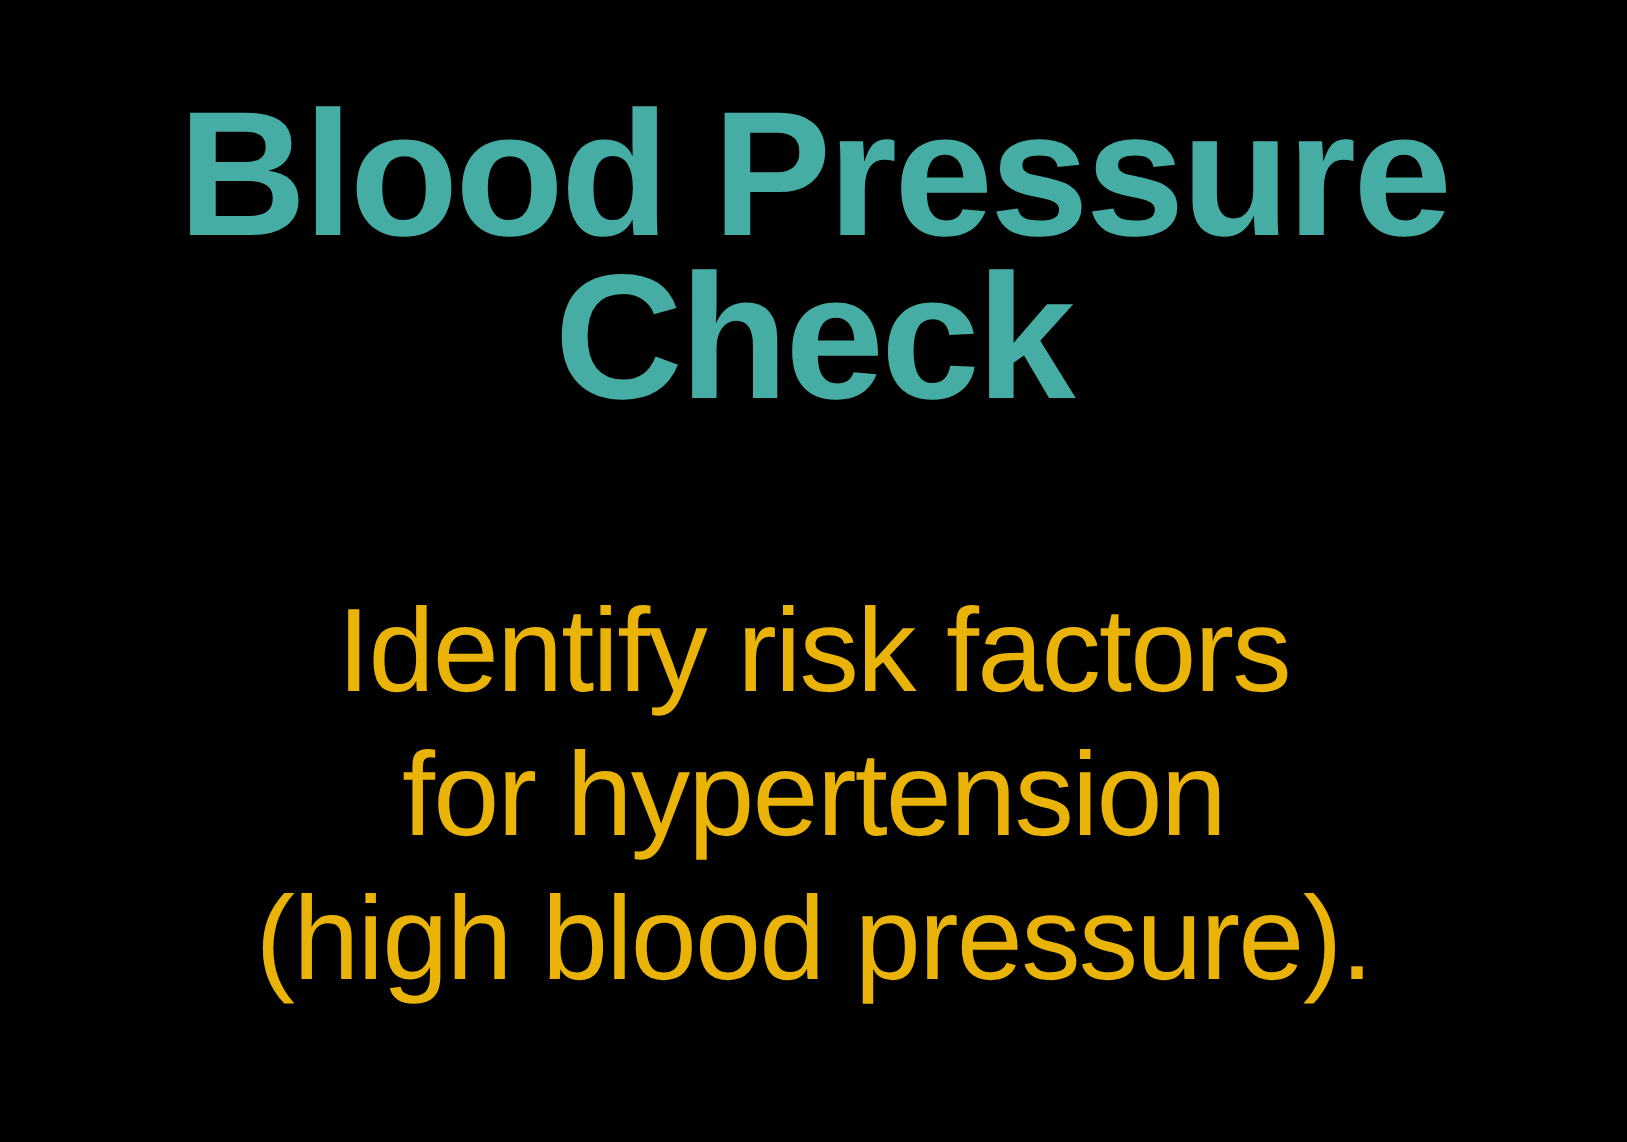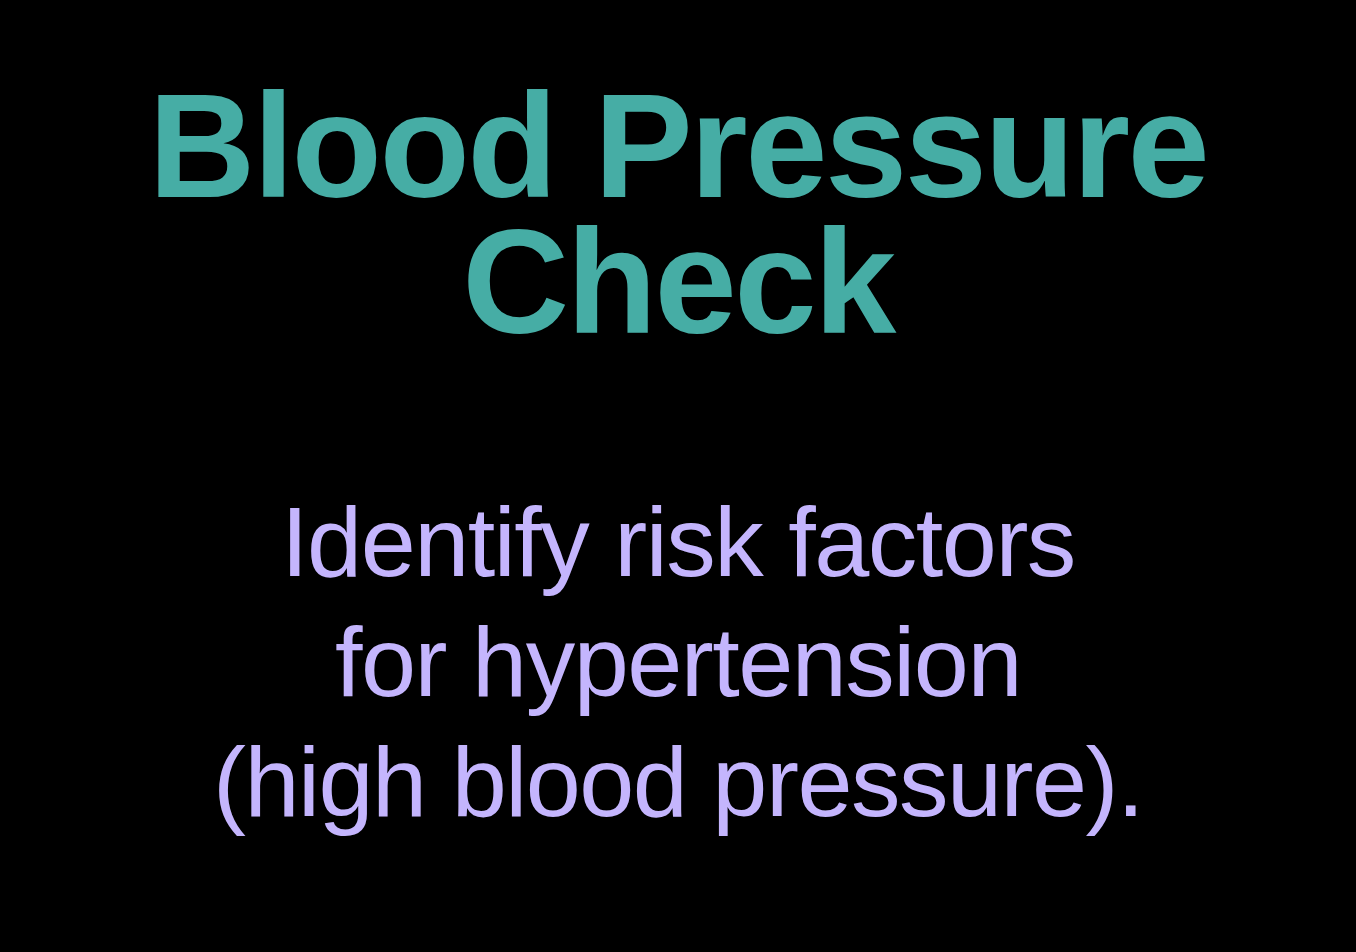--- a/index.html
+++ b/index.html
@@ -41,21 +41,21 @@
     position: absolute;
     left: 0;
     top: 482px;
     width: 1356px;
     text-align: center;
     font-family: "Liberation Sans", sans-serif;
     font-weight: 400;
     font-size: 99px;
     line-height: 1.21;
     letter-spacing: -1.5px;
-    color: #c4b5fd;
+    color: #eab308;
     white-space: pre-line;
     margin: 0;
   }
 </style>
 </head>
 <body>
 
 <div class="canvas">
 
   <h1 class="headline">Blood Pressure

